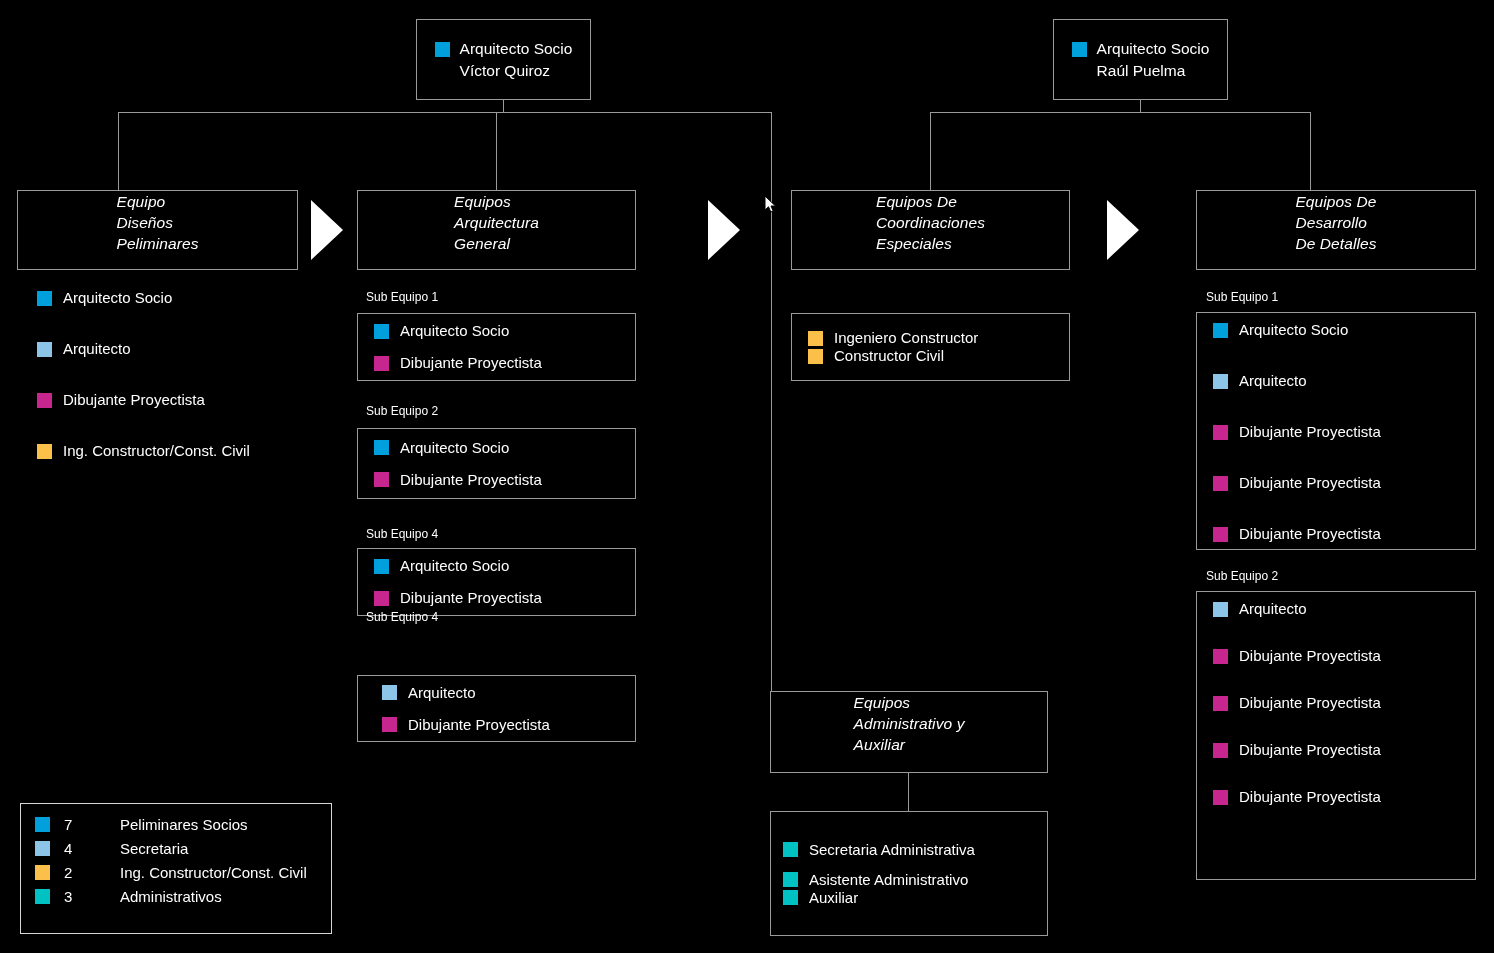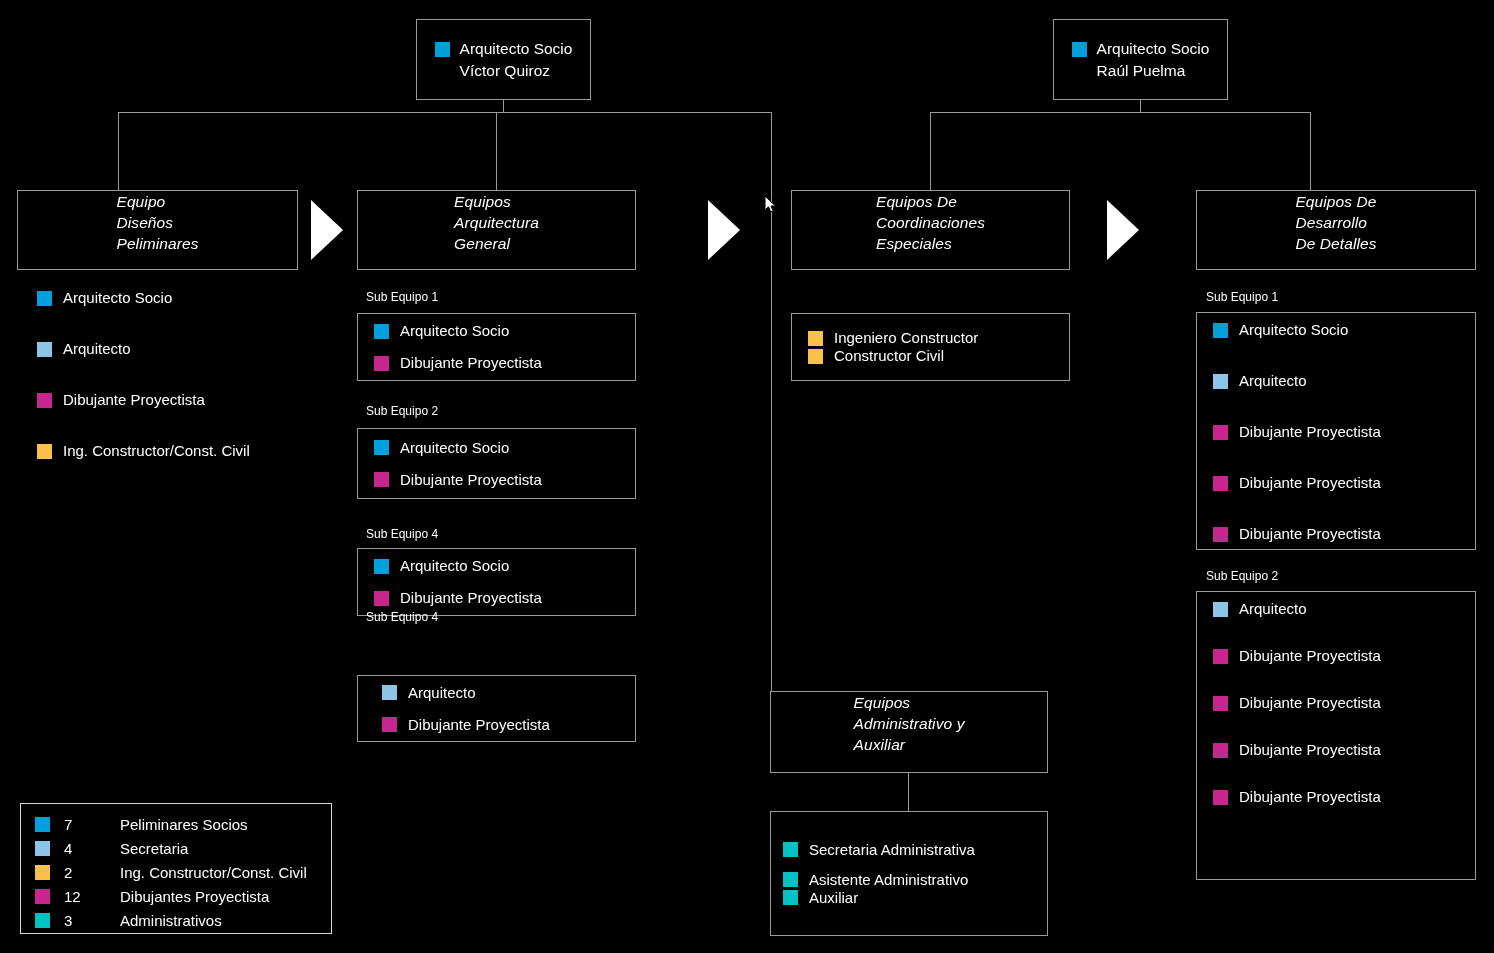--- a/index.html
+++ b/index.html
@@ -369,25 +369,20 @@
       <span class="legend-sw" style="background:#8DC5E8;"></span>
       <span class="legend-count">4</span>
       <span class="legend-label">Secretaria</span>
     </div>
     <div class="legend-row">
       <span class="legend-sw" style="background:#FBC04A;"></span>
       <span class="legend-count">2</span>
       <span class="legend-label">Ing. Constructor/Const. Civil</span>
     </div>
     <div class="legend-row">
-      <span class="legend-sw" style="background:#C7268E;"></span>
-      <span class="legend-count">12</span>
-      <span class="legend-label">Dibujantes Proyectista</span>
-    </div>
-    <div class="legend-row">
       <span class="legend-sw" style="background:#00C2C2;"></span>
       <span class="legend-count">3</span>
       <span class="legend-label">Administrativos</span>
     </div>
   </div>
 
   <svg class="cursor" style="left:764px; top:195px;" width="14" height="20" viewBox="0 0 14 20">
     <path d="M1,1 L1,15 L4.5,11.8 L6.8,17 L9.2,16 L7,11 L11.5,11 Z" fill="#ffffff" stroke="#000000" stroke-width="1"></path>
   </svg>
 

